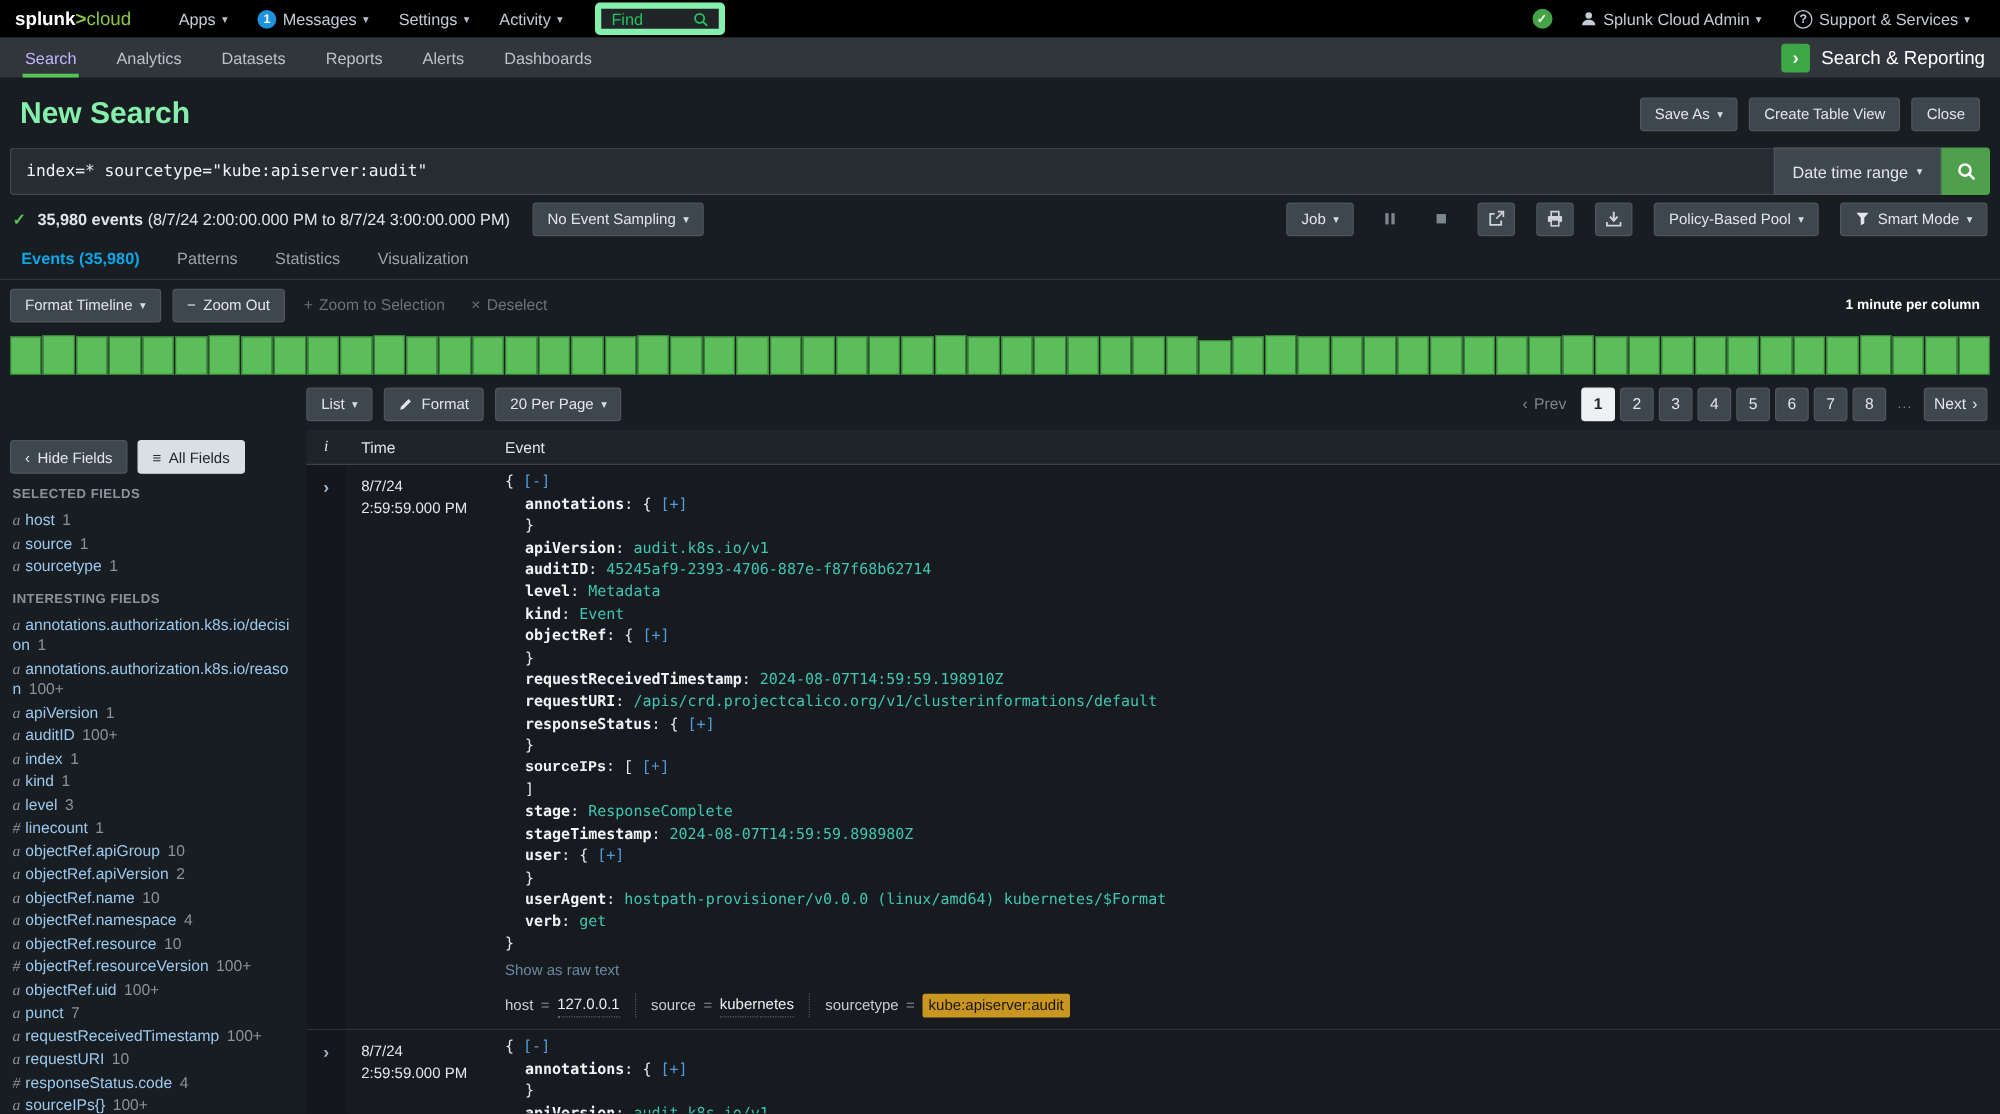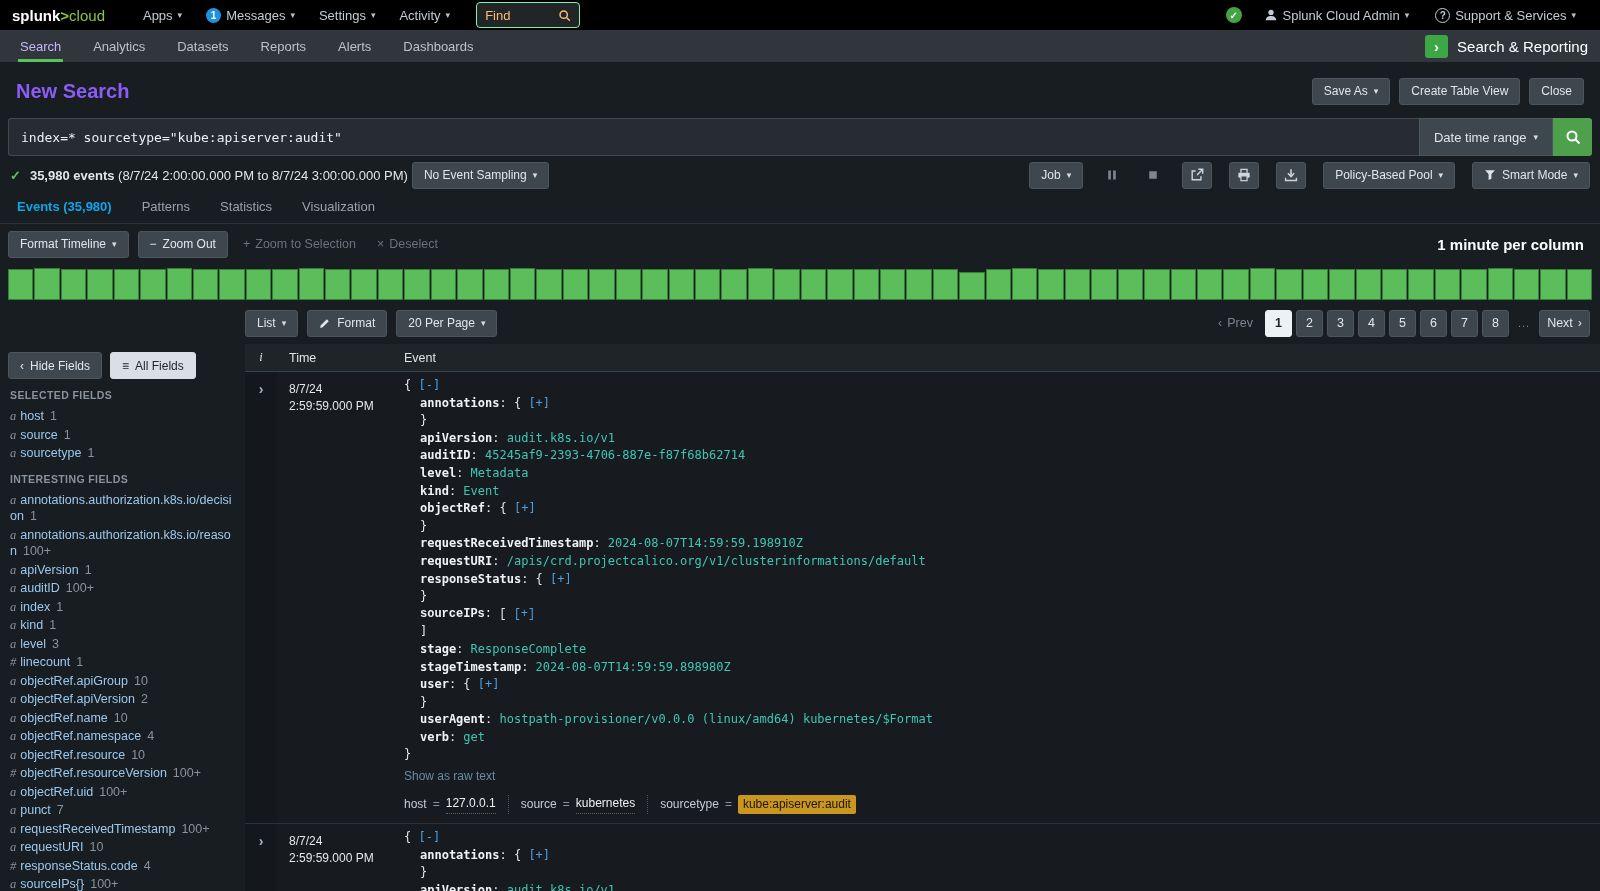--- a/index.html
+++ b/index.html
@@ -9,21 +9,21 @@
 
   
   .topbar{height:30px;flex:none;background:#000;display:flex;align-items:center;padding:0 12px;color:#c3cbd4}
   .logo{display:flex;align-items:baseline;font-size:15px;margin-right:26px}
   .l-splunk{color:#fff;font-weight:700}
   .l-gt{color:#8ac640;font-weight:700}
   .l-cloud{color:#8ac640}
   .tb-item{display:flex;align-items:center;gap:5px;padding:0 12px;height:100%}
   .caret{font-size:9px;opacity:.95}
   .msg-badge{background:#1e93dd;color:#fff;width:15px;height:15px;border-radius:50%;font-size:10px;display:flex;align-items:center;justify-content:center;font-weight:700}
-  .find-box{margin-left:14px;width:104px;height:26px;background:#212528;border:1px solid #86efac;border-radius:4px;display:flex;align-items:center;padding:0 8px;color:#fdba74;gap:6px}
+  .find-box{margin-left:14px;width:104px;height:26px;background:#212528;border:5px solid #86efac;border-radius:4px;display:flex;align-items:center;padding:0 8px;color:#22c55e;gap:6px}
   .find-text{flex:1;font-size:13px}
   .tb-right{margin-left:auto;display:flex;align-items:center;height:100%;gap:2px}
   .health-dot{width:16px;height:16px;border-radius:50%;background:#44a344;color:#fff;display:flex;align-items:center;justify-content:center;font-size:10px;font-weight:700;margin-right:8px}
   .q-circle{width:15px;height:15px;border-radius:50%;border:1px solid #c3cbd4;font-size:10px;display:flex;align-items:center;justify-content:center;font-weight:700}
   .ic{display:block}
 
   
   .appbar{height:32px;flex:none;background:#30363b;display:flex;align-items:stretch;padding:0 4px;color:#bac2c9}
   .ab-item{display:flex;align-items:center;padding:0 16px;position:relative}
   .ab-item.active{color:#c4b5fd}
@@ -32,46 +32,46 @@
   .app-logo{width:23px;height:23px;background:#3da645;border-radius:3px;display:flex;align-items:center;justify-content:center;color:#fff;font-weight:700;font-size:15px}
   .app-title{color:#fff;font-size:15px}
 
   
   .btn{background:#3e464e;border:1px solid #4d565e;color:#e1e6eb;font-size:12px;height:27px;padding:0 11px;border-radius:3px;display:inline-flex;align-items:center;gap:6px;white-space:nowrap}
   .light-btn{background:#d9dfe4;border-color:#d9dfe4;color:#20262b}
   .ghost-action{color:#6a737b;font-size:12.5px;display:flex;gap:5px;align-items:center;padding:0 6px;white-space:nowrap}
 
   
   .search-header{flex:none;height:56px;display:flex;align-items:center;padding:10px 16px 8px 16px}
-  .page-title{font-size:20px;font-weight:700;color:#8b5cf6}
+  .page-title{font-size:24px;font-weight:700;color:#86efac}
   .sh-actions{margin-left:auto;display:flex;gap:9px}
 
   
   .search-row{flex:none;display:flex;margin:0 8px;height:38px}
   .search-input{flex:1;background:#262c31;border:1px solid #41494f;border-right:none;border-radius:3px 0 0 3px;display:flex;align-items:center;padding:0 12px;font-family:"DejaVu Sans Mono","Liberation Mono",monospace;font-size:13px;color:#eef1f3}
   .date-btn{background:#3e464e;border:1px solid #4d565e;display:flex;align-items:center;gap:7px;padding:0 14px;font-size:13px;color:#e1e6eb}
   .go-btn{width:39px;background:#4ea04c;border-radius:0 3px 3px 0;display:flex;align-items:center;justify-content:center;color:#fff}
 
   
   .status-row{flex:none;height:38px;display:flex;align-items:center;padding:0 10px;gap:4px}
   .check-icon{color:#5cc05c;margin-right:5px;font-weight:700}
   .summary b{font-weight:700}
-  .sampling-btn{margin-left:0}
+  .sampling-btn{margin-left:14px}
   .job-cluster{margin-left:auto;display:flex;align-items:center;gap:17px}
   .flat-ic{width:24px;height:24px;display:flex;align-items:center;justify-content:center;color:#7e8790}
   .icon-btn{width:30px;height:27px;background:#3e464e;border:1px solid #4d565e;border-radius:3px;display:flex;align-items:center;justify-content:center;color:#cfd5da}
 
   
   .tabs-row{flex:none;height:30px;display:flex;gap:30px;padding:0 17px;align-items:flex-end;border-bottom:1px solid #2c3339}
   .tab{padding-bottom:9px;font-size:13px;color:#9aa3ab}
   .tab.active{color:#0ea5e9;font-weight:700}
 
   
   .tl-controls{flex:none;height:40px;display:flex;align-items:center;gap:9px;padding:0 8px}
-  .tl-scale{margin-left:auto;font-size:15px;font-weight:700;color:#fff;padding-right:8px}
+  .tl-scale{margin-left:auto;font-size:11px;font-weight:700;color:#fff;padding-right:8px}
   .timeline{flex:none;height:38px;margin:0 8px;display:flex;align-items:flex-end;gap:1px;padding-bottom:2px}
   .tl-bar{flex:1;background:#5cbd5b;border:1px solid #377f37}
 
   
   .results-bar{flex:none;height:42px;display:flex;align-items:center;padding:0 10px 0 245px}
   .rb-left{display:flex;gap:9px}
   .rb-pag{margin-left:auto;display:flex;align-items:center;gap:4px}
   .prev-lbl{color:#7b848c;font-size:12.5px;margin-right:8px;display:flex;gap:5px;align-items:center}
   .pages{display:flex;gap:4px}
   .page-btn{min-width:27px;height:27px;background:#3e464e;border:1px solid #4d565e;border-radius:3px;display:flex;align-items:center;justify-content:center;font-size:12.5px;color:#e1e6eb;padding:0 7px;gap:5px}

